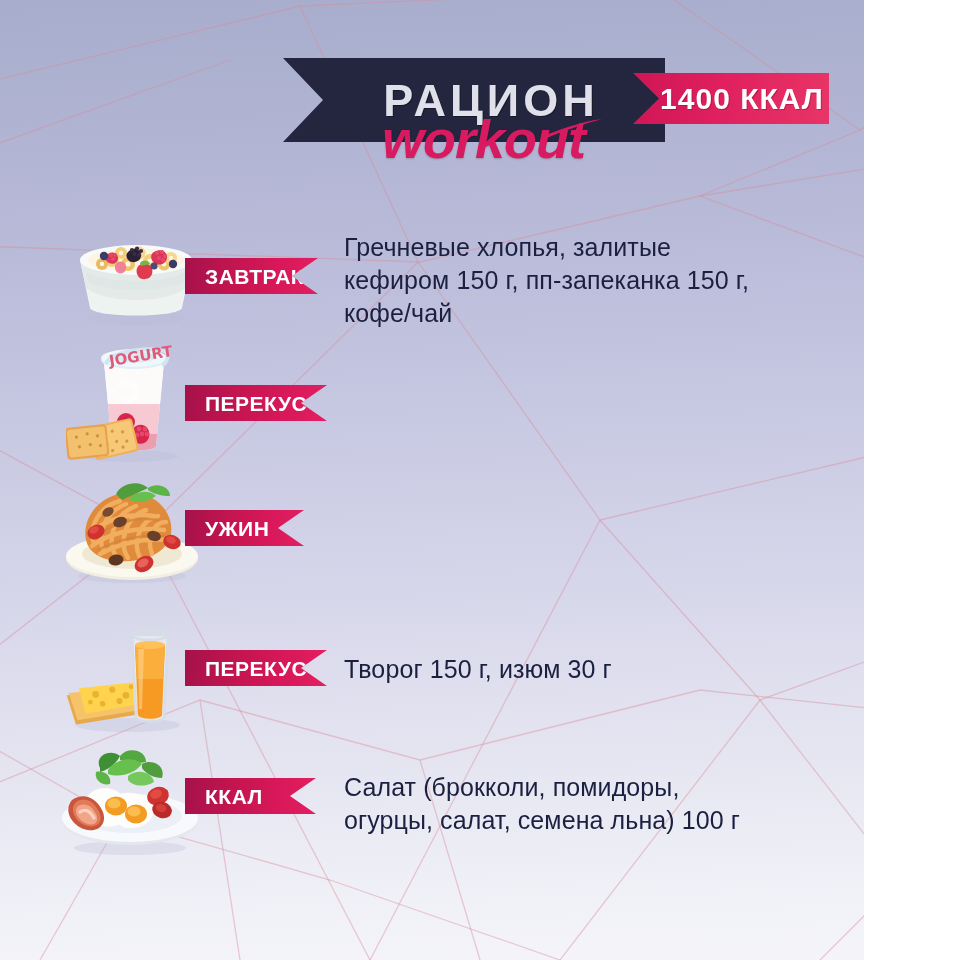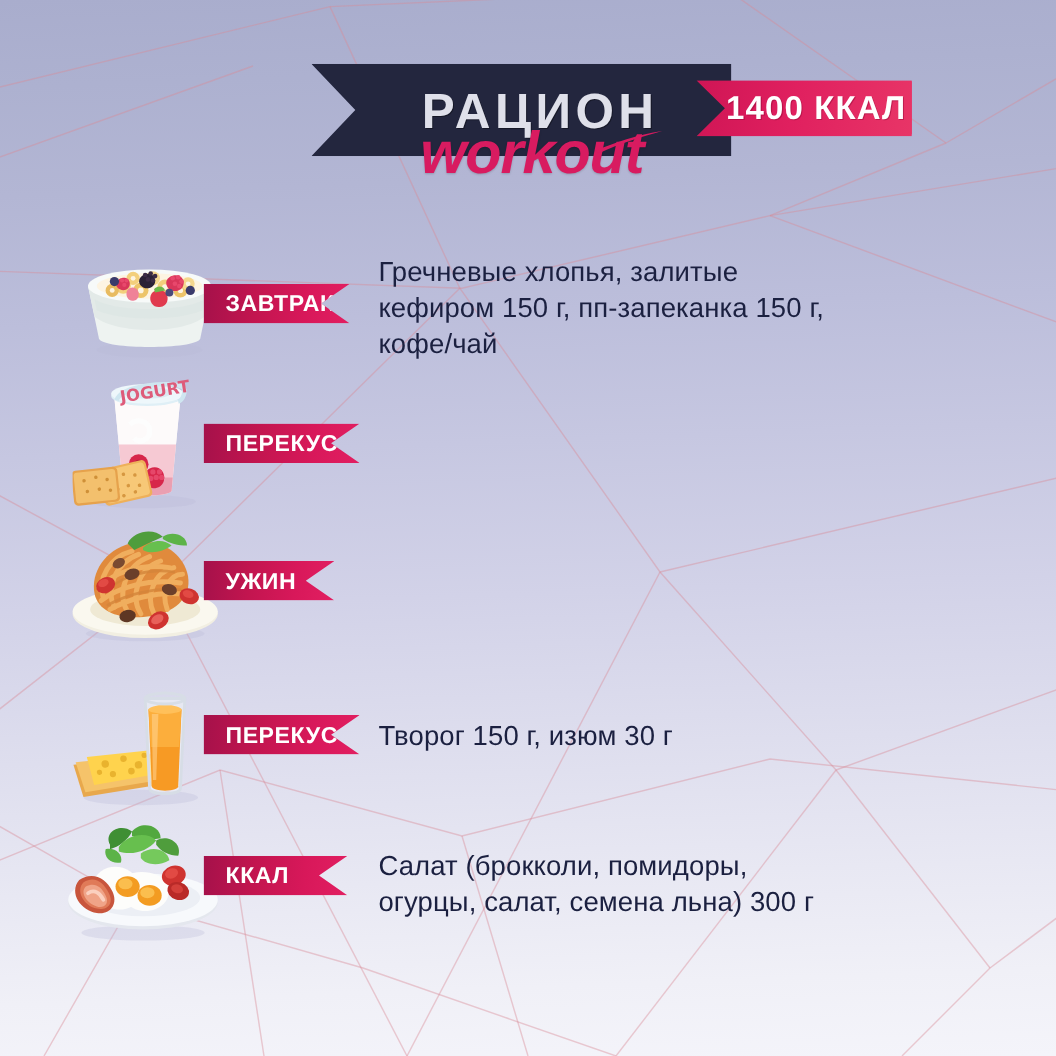--- a/index.html
+++ b/index.html
@@ -3,21 +3,21 @@
 <meta charset="utf-8">
 <title>Рацион workout 1400 ккал</title>
 <style>
   html, body {
     margin: 0;
     padding: 0;
     background: #ffffff;
   }
   .canvas {
     position: relative;
-    width: 960px;
+    width: 864px;
     height: 960px;
     overflow: hidden;
     font-family: "Liberation Sans", "DejaVu Sans", sans-serif;
     background: linear-gradient(178deg,
         #a9adcd 0%,
         #adb1d0 8%,
         #b3b6d4 18%,
         #bcbedb 30%,
         #c6c7e1 42%,
         #d2d2e8 56%,
@@ -430,16 +430,16 @@
       <path d="M22 64 C28 60 33 64 36 70" fill="none" stroke="#fbd0bf" stroke-width="3.4" stroke-linecap="round"></path>
       <ellipse cx="100" cy="48" rx="11" ry="9" fill="#cf3330" transform="rotate(-18 100 48)"></ellipse>
       <ellipse cx="98" cy="46" rx="6" ry="4.6" fill="#e24a44" transform="rotate(-18 98 46)"></ellipse>
       <ellipse cx="104" cy="62" rx="10" ry="8" fill="#b92a28" transform="rotate(16 104 62)"></ellipse>
       <ellipse cx="103" cy="60" rx="5.5" ry="4" fill="#d43f3a" transform="rotate(16 103 60)"></ellipse>
     </svg>
     <div class="ribbon" style="left:185px;top:30px;width:131px">
       <span class="ribbon-text">ККАЛ</span>
     </div>
     <div class="meal-desc" style="left:344px;top:23px;width:580px">Салат (брокколи, помидоры,
-огурцы, салат, семена льна) 300 г</div>
+огурцы, салат, семена льна) 100 г</div>
   </div>
 
 </div>
 
 </body></html>

